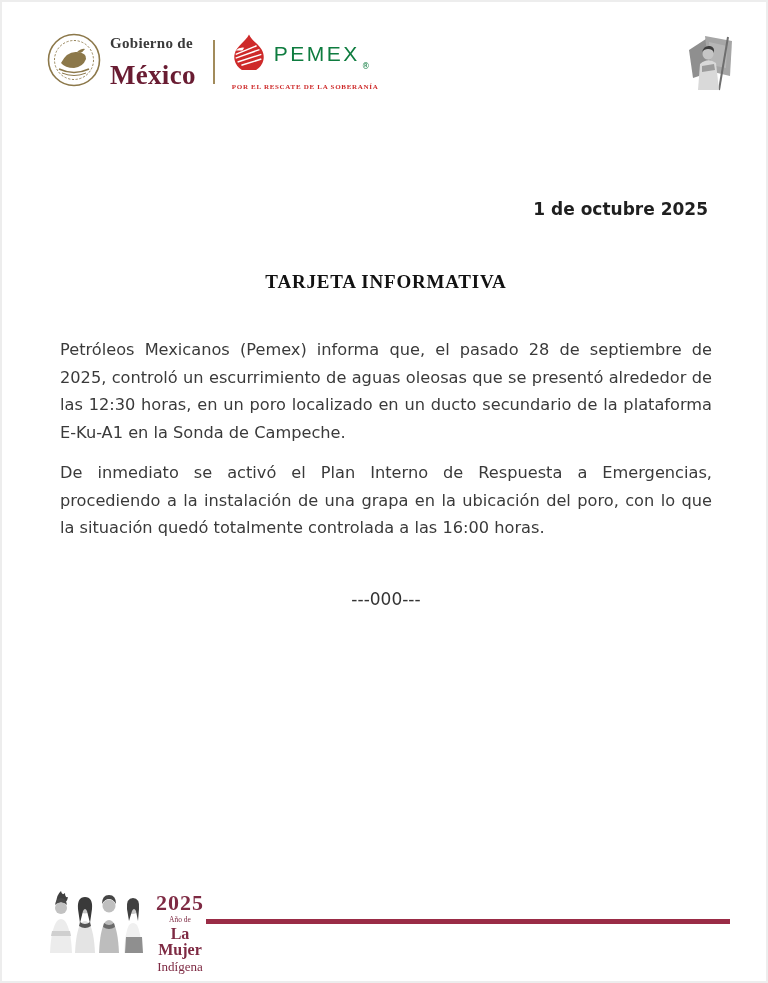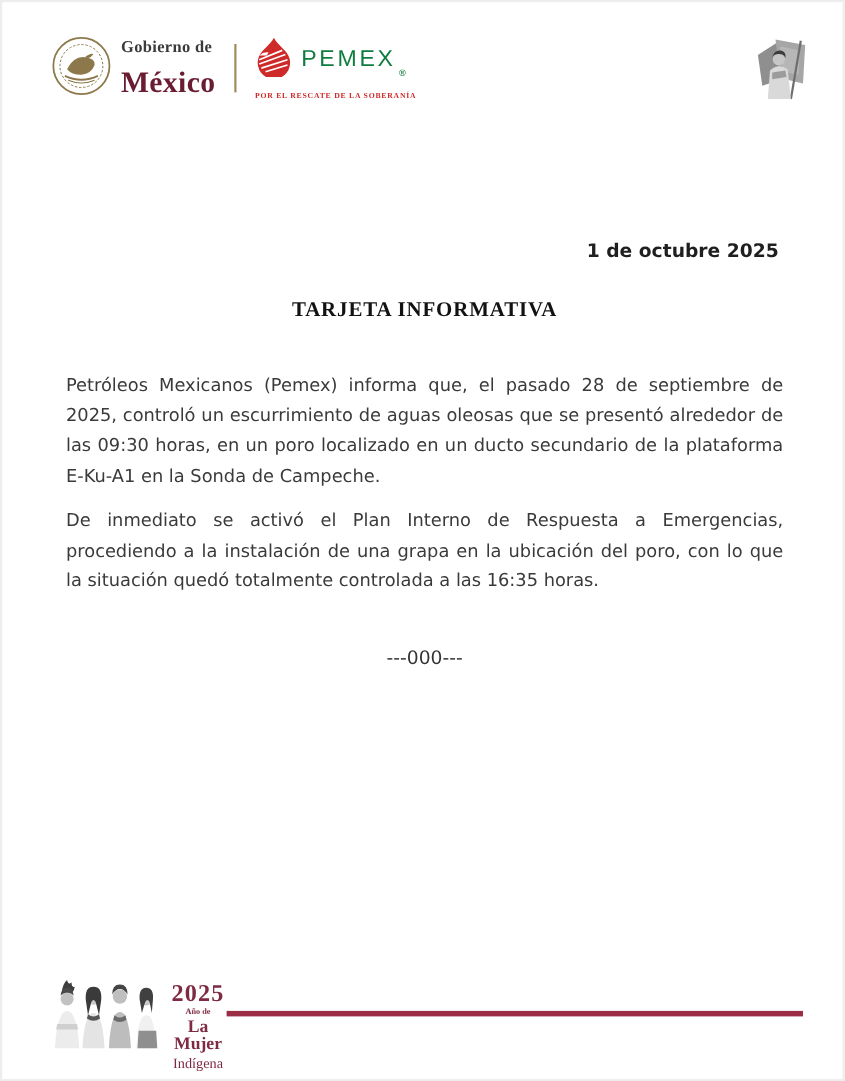--- a/index.html
+++ b/index.html
@@ -87,21 +87,20 @@
     height: 62px;
   }
   
   .doc-date {
     position: absolute;
     top: 197px;
     right: 58px;
     font-weight: bold;
     font-size: 17px;
     color: #1f1f1f;
-    margin-top: 20px;
   }
   .doc-title {
     position: absolute;
     top: 269px;
     left: 0;
     width: 768px;
     text-align: center;
     font-family: "Liberation Serif", serif;
     font-weight: bold;
     font-size: 19px;
@@ -140,21 +139,21 @@
     position: absolute;
     left: 146px;
     top: 890px;
     width: 64px;
     text-align: center;
     color: #7E2A43;
     font-family: "Liberation Serif", serif;
     line-height: 1;
   }
   .fw-year   { font-size: 22px; font-weight: bold; letter-spacing: 1px; }
-  .fw-line1  { font-size: 7.5px; margin-top: 2px; font-weight: bold; }
+  .fw-line1  { font-size: 7.5px; margin-top: 2px; font-weight: normal; }
   .fw-line2  { font-size: 16px;  margin-top: 2px; font-weight: bold; }
   .fw-line3  { font-size: 13px;  margin-top: 2px; font-weight: normal; }
   .footer-rule {
     position: absolute;
     left: 204px;
     top: 917px;
     width: 524px;
     height: 5px;
     background: #9A2C46;
   }
@@ -215,22 +214,22 @@
       <path d="M25,32 q8,-7 16,-1 l3,27 l-21,0 Z" fill="#d9d9d9"></path>
       <path d="M27,34 l12,-2 l1,6 l-13,2 Z" fill="#9c9c9c"></path>
     </svg>
   </div>
 
   <div class="doc-date">1 de octubre 2025</div>
 
   <div class="doc-title">TARJETA INFORMATIVA</div>
 
   <div class="doc-body">
-    <p>Petróleos Mexicanos (Pemex) informa que, el pasado 28 de septiembre de 2025, controló un escurrimiento de aguas oleosas que se presentó alrededor de las 09:30 horas, en un poro localizado en un ducto secundario de la plataforma E-Ku-A1 en la Sonda de Campeche.</p>
-    <p>De inmediato se activó el Plan Interno de Respuesta a Emergencias, procediendo a la instalación de una grapa en la ubicación del poro, con lo que la situación quedó totalmente controlada a las 16:35 horas.</p>
+    <p>Petróleos Mexicanos (Pemex) informa que, el pasado 28 de septiembre de 2025, controló un escurrimiento de aguas oleosas que se presentó alrededor de las 12:30 horas, en un poro localizado en un ducto secundario de la plataforma E-Ku-A1 en la Sonda de Campeche.</p>
+    <p>De inmediato se activó el Plan Interno de Respuesta a Emergencias, procediendo a la instalación de una grapa en la ubicación del poro, con lo que la situación quedó totalmente controlada a las 16:00 horas.</p>
   </div>
 
   <div class="doc-separator">---000---</div>
 
   <div class="footer-image">
     <svg width="104" height="66" viewBox="0 0 104 66">
 
       <path d="M10,14 q1,-9 5,-12 q1,5 4,2 q0,5 3,4 q-1,6 -6,7 Z" fill="#3f3f3f"></path>
       <circle cx="15" cy="19" r="6" fill="#c2c2c2"></circle>
       <path d="M9,16 q6,-6 12,0 q-1,-7 -6,-7 q-5,0 -6,7 Z" fill="#4a4a4a"></path>

